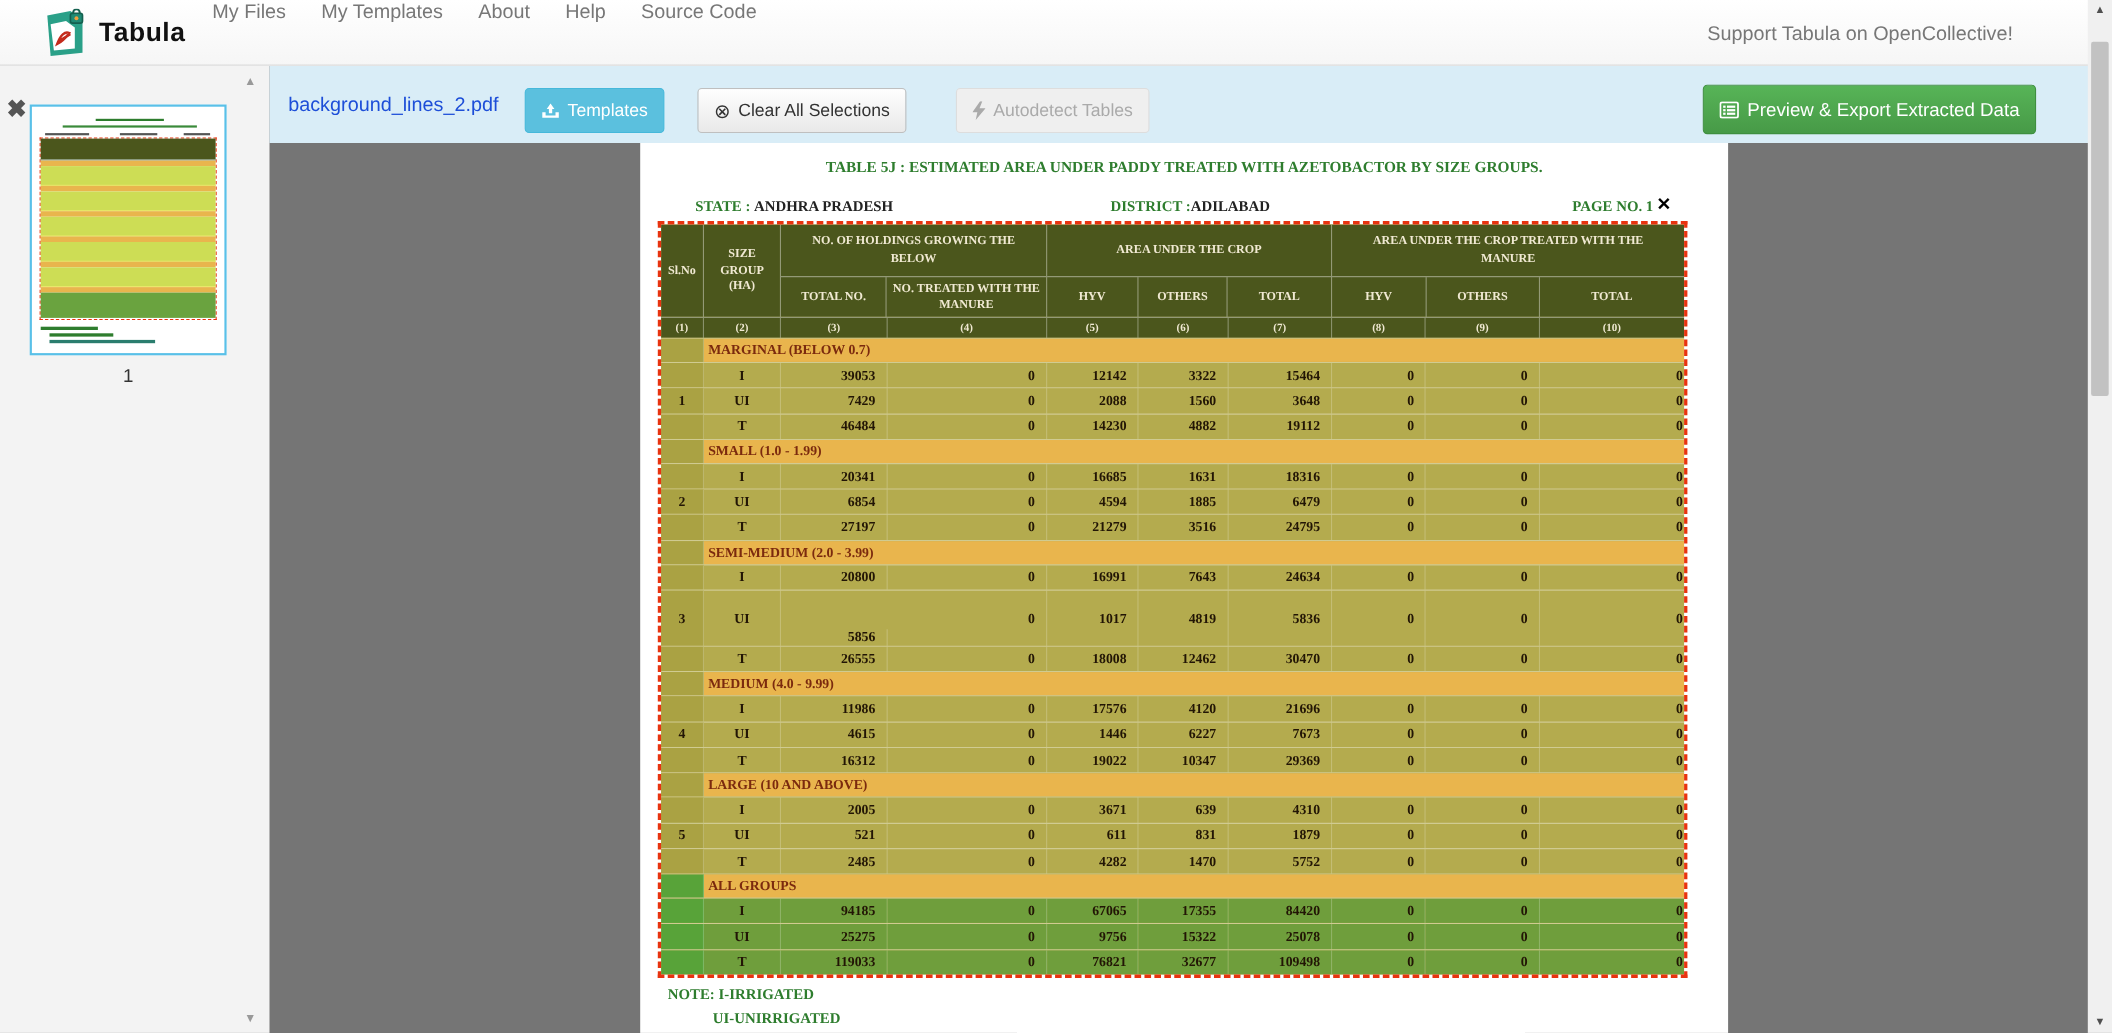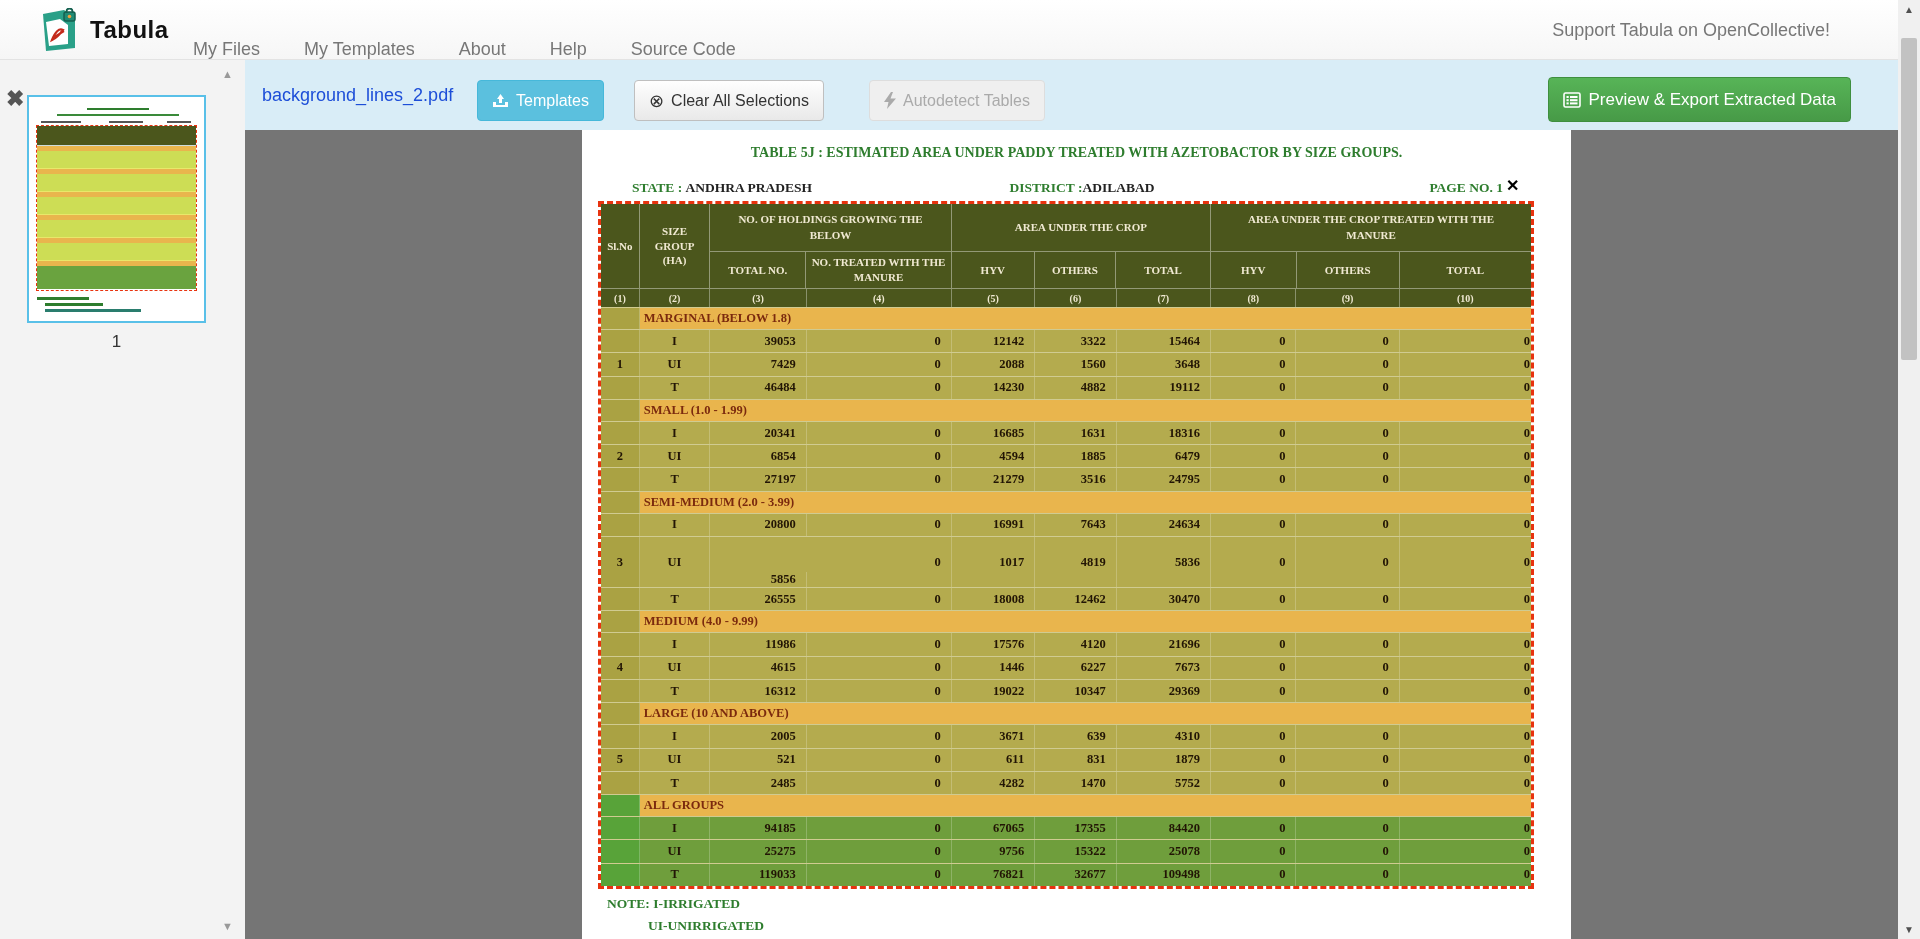--- a/index.html
+++ b/index.html
@@ -4,21 +4,21 @@
 <style>
   * { margin:0; padding:0; box-sizing:border-box; }
   html,body { width:1920px; height:939px; overflow:hidden; background:#757575;
               font-family:"Liberation Sans", sans-serif; }
 
   
   .navbar { position:absolute; left:0; top:0; width:1920px; height:60px;
             background:linear-gradient(#ffffff,#f6f6f6); border-bottom:1px solid #e3e3e3; z-index:30; }
   .brand-wrap { position:absolute; left:40px; top:8px; display:flex; align-items:center; gap:12px; }
   .brand { font-size:24px; font-weight:bold; color:#111; letter-spacing:.5px; }
-  .nav-items { position:absolute; left:193px; top:0; height:60px; display:flex; align-items:flex-end; gap:44px; }
+  .nav-items { position:absolute; left:193px; top:0; height:60px; display:flex; align-items:flex-start; gap:32px; }
   .nav-link { color:#777; font-size:18px; text-decoration:none; cursor:pointer; }
   .support { position:absolute; right:90px; top:0; height:60px; display:flex; align-items:center;
              color:#777; font-size:18px; }
 
   
   .sidebar { position:absolute; left:0; top:60px; width:245px; height:879px; background:#f3f3f3; z-index:10; }
   .thumb-close { position:absolute; left:6px; top:28px; font-size:22px; font-weight:bold; color:#555; cursor:pointer; line-height:1; }
   .thumbnail { position:absolute; left:27px; top:35px; width:179px; height:228px;
                background:#fff; border:2px solid #59c0e8; cursor:pointer; }
   .t-line { position:absolute; background:#2e7d2e; height:2px; }
@@ -256,21 +256,21 @@
           <div class="cn" style="width: 8.97%;">(5)</div>
           <div class="cn" style="width: 8.76%;">(6)</div>
           <div class="cn" style="width: 10.15%;">(7)</div>
           <div class="cn" style="width: 9.19%;">(8)</div>
           <div class="cn" style="width: 11.11%;">(9)</div>
           <div class="cn" style="width: 14.1%;">(10)</div>
         </div>
         <div class="tbody">
           <div class="trow band">
             <div class="cell ctr slno-olive" style="width: 4.17%;"></div>
-            <div class="cell band-label lastcol" style="width: 95.83%;">MARGINAL (BELOW 1.8)</div>
+            <div class="cell band-label lastcol" style="width: 95.83%;">MARGINAL (BELOW 0.7)</div>
           </div>
           <div class="trow drow">
             <div class="cell ctr slno-olive" style="width: 4.17%;"></div>
             <div class="cell ctr" style="width: 7.59%;">I</div>
             <div class="cell num" style="width: 10.36%;">39053</div>
             <div class="cell num" style="width: 15.6%;">0</div>
             <div class="cell num" style="width: 8.97%;">12142</div>
             <div class="cell num" style="width: 8.76%;">3322</div>
             <div class="cell num" style="width: 10.15%;">15464</div>
             <div class="cell num" style="width: 9.19%;">0</div>

